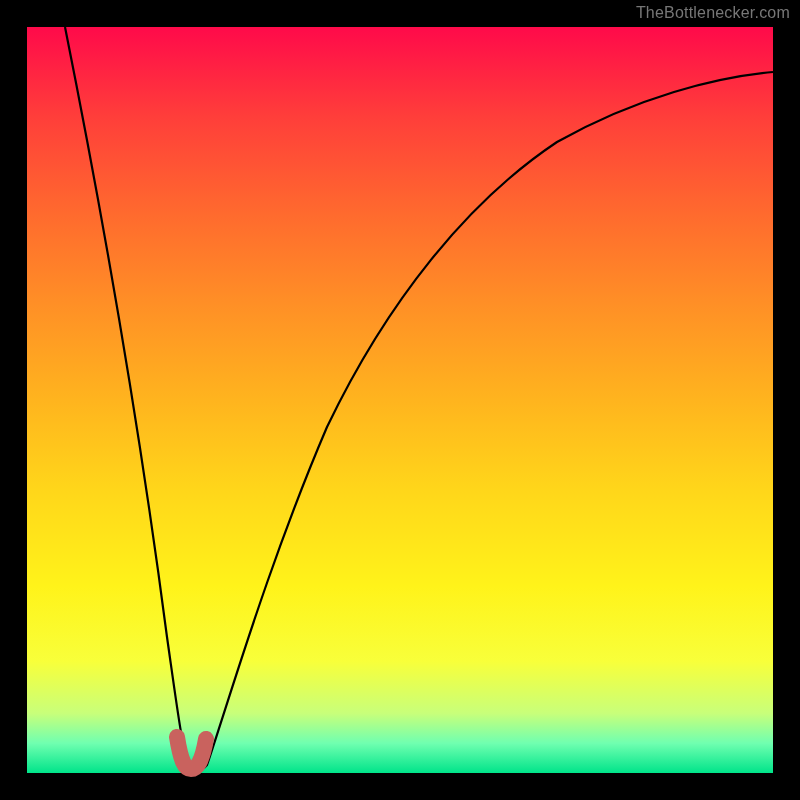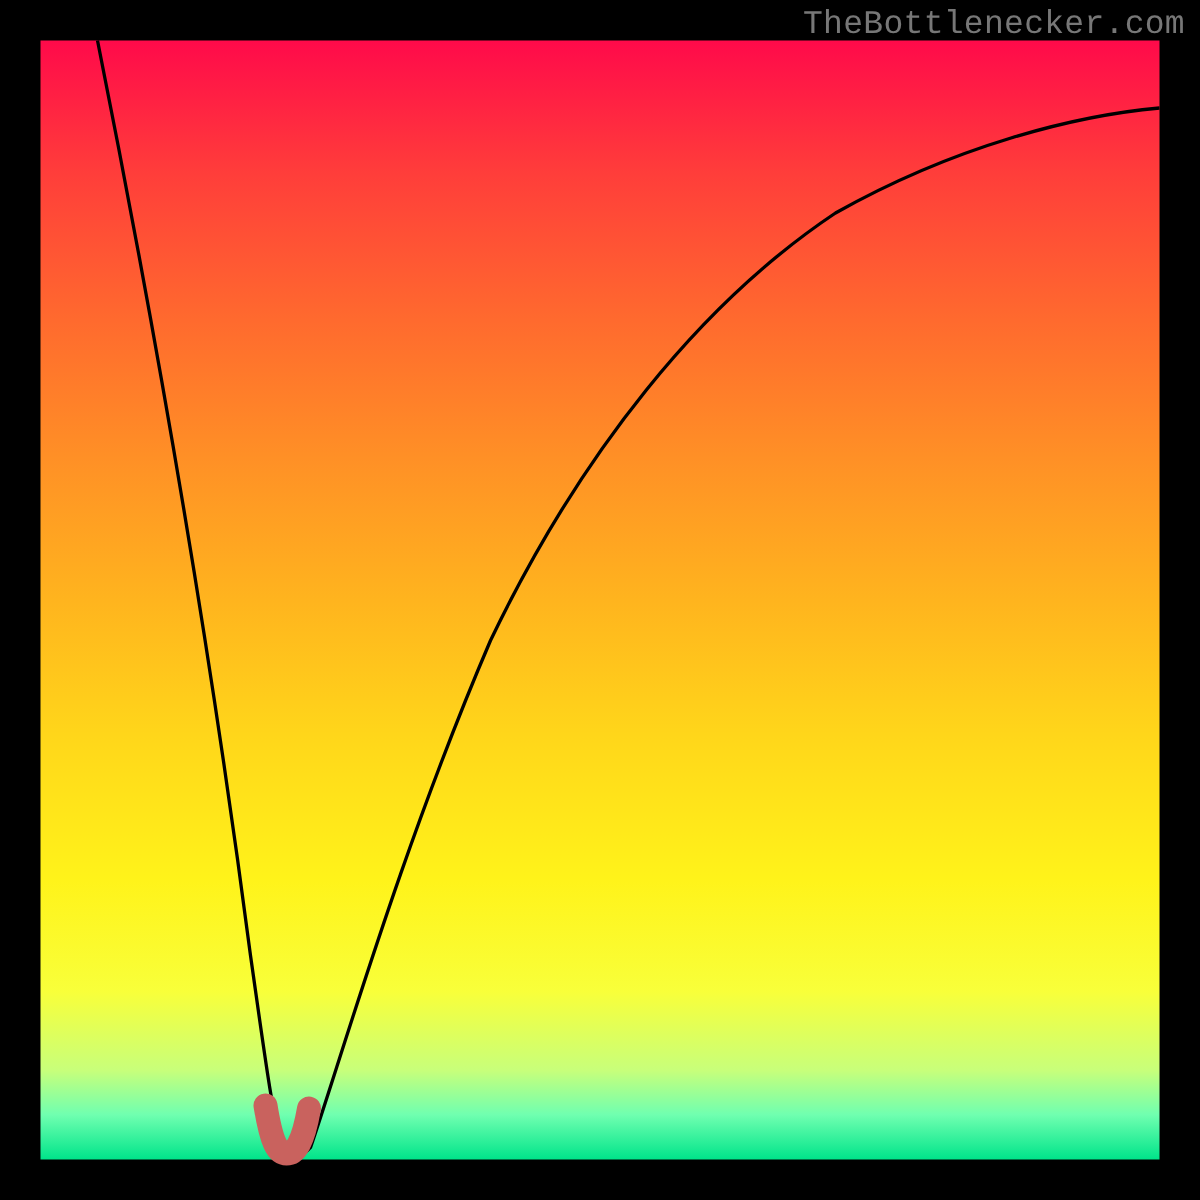--- a/index.html
+++ b/index.html
@@ -32,24 +32,23 @@
       #f8ff3a 85%,
       #c8ff7a 92%,
       #70ffb0 96%,
       #00e48a 100%);
   }
   .watermark {
     position: absolute;
     top: 4px;
     right: 10px;
     color: #777;
-    font-size: 22px;
+    font-size: 16px;
     font-weight: 500;
     letter-spacing: 0.2px;
-    font-family: Liberation Mono, monospace;
   }
   svg.curve {
     position: absolute;
     left: 0;
     top: 0;
     width: 746px;
     height: 746px;
     overflow: visible;
   }
   .curve path.main {

